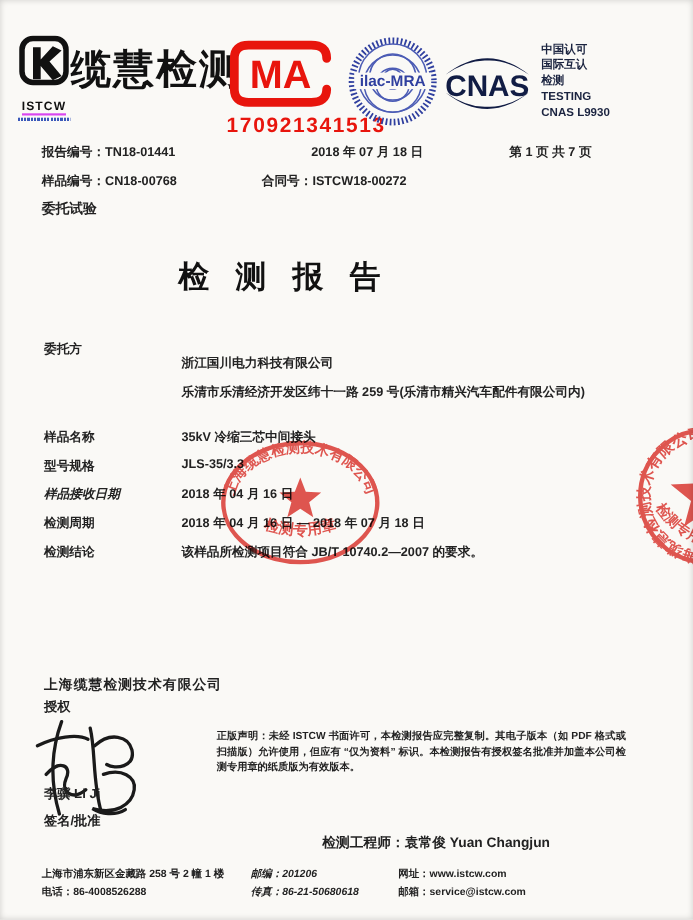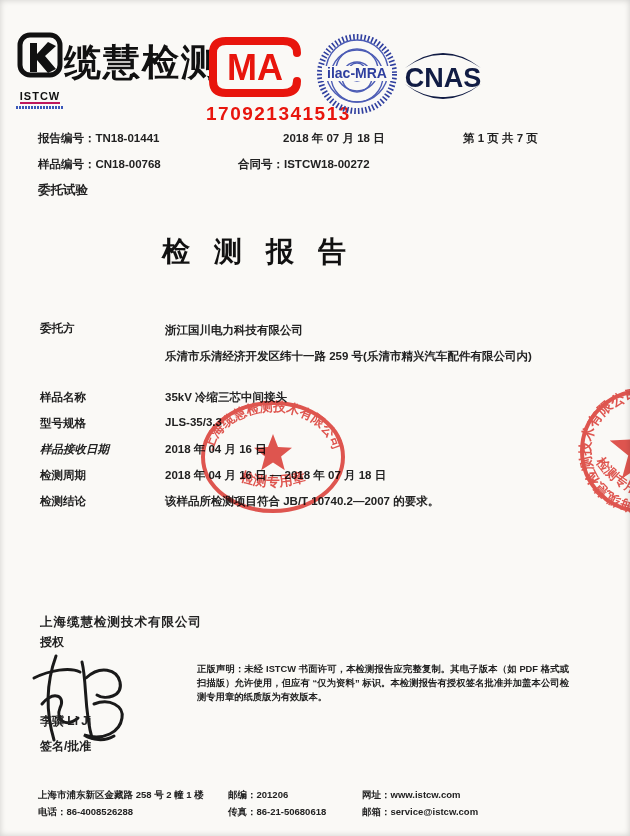--- a/index.html
+++ b/index.html
@@ -6,21 +6,21 @@
   .doc{
     position:relative;width:630px;height:836px;margin:0 auto;
     background:#faf9f6;overflow:hidden;
     font-family:"Liberation Sans","DejaVu Sans",sans-serif;
     color:#222;box-shadow:inset 0 0 6px rgba(0,0,0,.18);
   }
   .abs{position:absolute;}
   
   .istcw-word{left:64px;top:38px;font-size:37px;font-weight:bold;color:#111;letter-spacing:2px;}
   .istcw-block{left:16px;top:32px;width:48px;text-align:center;}
-  .istcw-label{font-size:11px;font-weight:bold;color:#111;letter-spacing:1px;border-bottom:2px solid #be185d;display:inline-block;line-height:1.1;}
+  .istcw-label{font-size:11px;font-weight:bold;color:#111;letter-spacing:1px;border-bottom:2px solid #d946ef;display:inline-block;line-height:1.1;}
   .istcw-tag{height:3px;margin-top:2px;background:repeating-linear-gradient(90deg,#3a58b9 0 2px,transparent 2px 3px);}
   .cma-block{left:206px;top:36px;width:100px;text-align:center;}
   .cma-num{font-size:19px;font-weight:bold;color:#e8150d;letter-spacing:1.5px;margin-top:1px;}
   .accred{left:492px;top:38px;font-size:10.5px;font-weight:bold;color:#1b2440;line-height:1.35;}
   
   .t11{font-size:11.5px;font-weight:bold;color:#222;}
   .meta-date{left:283px;top:131px;}
   .meta-page{left:463px;top:131px;}
   
   .title{left:162px;top:233px;font-size:28px;font-weight:bold;letter-spacing:24px;color:#111;white-space:nowrap;}
@@ -68,39 +68,46 @@
     <rect x="6" y="34" width="70" height="15" fill="#faf9f6"></rect>
     <text x="41" y="46" text-anchor="middle" font-size="14" font-weight="bold" fill="#2f3f9f">ilac-MRA</text>
   </svg>
 
   <svg class="abs" style="left:399px;top:46px;" width="88" height="60" viewBox="0 0 88 60">
     <path d="M 6 22 Q 44 -8 82 22 Q 62 8 44 9 Q 26 8 6 22 Z" fill="#111c44"></path>
     <path d="M 82 38 Q 44 68 6 38 Q 26 52 44 51 Q 62 52 82 38 Z" fill="#111c44"></path>
     <text x="44" y="41" text-anchor="middle" font-size="27" font-weight="bold" fill="#111c44" letter-spacing="0">CNAS</text>
   </svg>
 
+  <div class="abs accred">
+    <div>中国认可</div>
+    <div>国际互认</div>
+    <div>检测</div>
+    <div>TESTING</div>
+    <div>CNAS L9930</div>
+  </div>
 
   <div class="abs t11" style="left:38px;top:131px;">
     <span>报告编号：</span><span>TN18-01441</span>
   </div>
   <div class="abs t11 meta-date">2018 年 07 月 18 日</div>
   <div class="abs t11 meta-page">第 1 页 共 7 页</div>
 
   <div class="abs t11" style="left:38px;top:157px;">
     <span>样品编号：</span><span>CN18-00768</span>
   </div>
   <div class="abs t11" style="left:238px;top:157px;">
     <span>合同号：</span><span>ISTCW18-00272</span>
   </div>
 
   <div class="abs t11" style="left:38px;top:182px;font-size:12.5px;">委托试验</div>
 
   <div class="abs title">检测报告</div>
 
-  <div class="abs t11 flabel" style="top:321px;">委托方</div>
+  <div class="abs t11 flabel" style="top:310px;">委托方</div>
   <div class="abs t11 fvalue" style="top:323px;">浙江国川电力科技有限公司</div>
   <div class="abs t11 fvalue" style="top:349px;text-align:right;">乐清市乐清经济开发区纬十一路 259 号(乐清市精兴汽车配件有限公司内)</div>
 
   <div class="abs t11 flabel" style="top:390px;">样品名称</div>
   <div class="abs t11 fvalue" style="top:390px;">35kV 冷缩三芯中间接头</div>
 
   <div class="abs t11 flabel" style="top:416px;">型号规格</div>
   <div class="abs t11 fvalue" style="top:416px;">JLS-35/3.3</div>
 
   <div class="abs t11 flabel" style="top:442px;font-style:italic;">样品接收日期</div>
@@ -124,26 +131,29 @@
       <path d="M 62 30 C 76 17 93 21 96 34 C 99 49 81 52 73 47"></path>
       <path d="M 70 56 C 86 50 100 58 98 70 C 96 84 80 93 60 87 C 68 92 80 94 90 88"></path>
     </g>
   </svg>
 
   <div class="abs statement">正版声明：未经 ISTCW 书面许可，本检测报告应完整复制。其电子版本（如 PDF 格式或扫描版）允许使用，但应有 “仅为资料” 标识。本检测报告有授权签名批准并加盖本公司检测专用章的纸质版为有效版本。</div>
 
   <div class="abs t11" style="left:40px;top:713px;font-size:12px;">李骥 Li Ji</div>
   <div class="abs t11" style="left:40px;top:738px;font-size:12px;">签名/批准</div>
 
+  <div class="abs t11" style="left:293px;top:758px;font-size:12.5px;">
+    <span>检测工程师：</span><span>袁常俊 Yuan Changjun</span>
+  </div>
 
   <div class="abs foot" style="left:38px;top:786px;">
     <div>上海市浦东新区金藏路 258 号 2 幢 1 楼</div>
     <div><span>电话：</span><span>86-4008526288</span></div>
   </div>
-  <div class="abs foot" style="left:228px;top:786px;">
+  <div class="abs foot" style="left:228px;top:786px;font-style:italic;">
     <div><span>邮编：</span><span>201206</span></div>
     <div><span>传真：</span><span>86-21-50680618</span></div>
   </div>
   <div class="abs foot" style="left:362px;top:786px;">
     <div><span>网址：</span><span>www.istcw.com</span></div>
     <div><span>邮箱：</span><span>service@istcw.com</span></div>
   </div>
 
   <svg class="abs stamp" style="left:197px;top:398px;" width="152" height="118" viewBox="0 0 152 118">
     <ellipse cx="76" cy="59" rx="70" ry="54" fill="none" stroke="currentColor" stroke-width="4"></ellipse>

